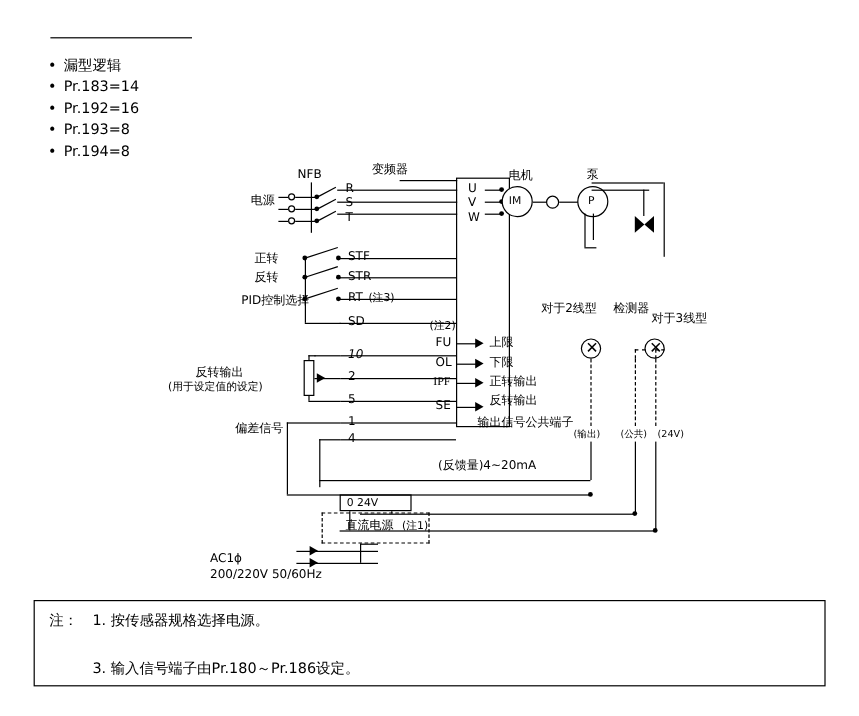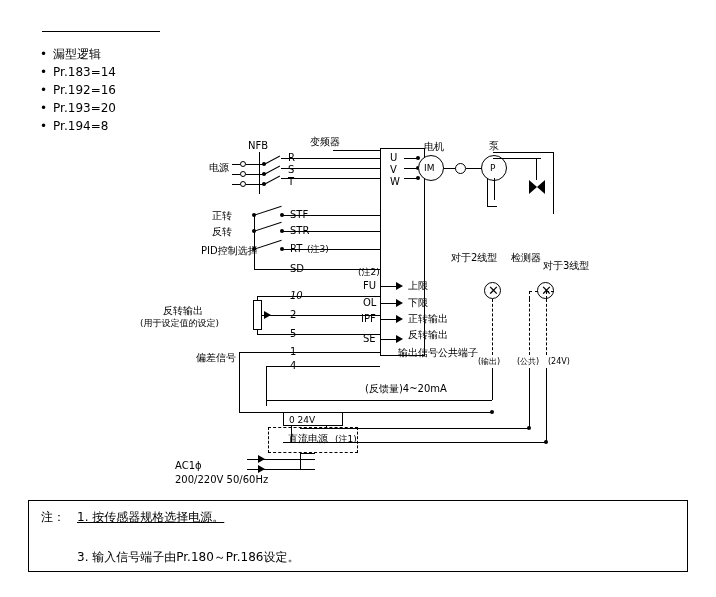--- a/index.html
+++ b/index.html
@@ -70,21 +70,21 @@
 <body>
 
 <div class="page">
 
   <div class="heading-underline"></div>
 
   <div class="bullets">
     <div class="b">漏型逻辑</div>
     <div class="b">Pr.183=14</div>
     <div class="b">Pr.192=16</div>
-    <div class="b">Pr.193=20</div>
+    <div class="b">Pr.193=8</div>
     <div class="b">Pr.194=8</div>
   </div>
 
   <div class="lbl" style="left:248px;top:140px;">NFB</div>
   <div class="lbl" style="left:310px;top:136px;">变频器</div>
   <div class="lbl" style="left:424px;top:141px;">电机</div>
   <div class="lbl" style="left:489px;top:140px;">泵</div>
   <div class="lbl" style="left:209px;top:162px;">电源</div>
 
   <div class="odot" style="left:240px;top:161px;"></div>
@@ -213,21 +213,21 @@
   <div class="lbl" style="left:290px;top:360px;">4</div>
 
   <div class="vl" style="left:239px;top:352px;height:60px;"></div>
   <div class="hl" style="left:239px;top:352px;width:45px;"></div>
   <div class="vl" style="left:266px;top:366px;height:40px;"></div>
   <div class="hl" style="left:266px;top:366px;width:18px;"></div>
 
   <div class="lbl sm" style="left:358px;top:267px;">(注2)</div>
   <div class="lbl" style="left:363px;top:280px;">FU</div>
   <div class="lbl" style="left:363px;top:297px;">OL</div>
-  <div class="lbl" style="left:361px;top:313px;">IPF</div>
+  <div class="lbl" style="left:361px;top:313px;font-family:Liberation Serif, serif;">IPF</div>
   <div class="lbl" style="left:363px;top:333px;">SE</div>
 
   <div class="hl" style="left:380px;top:286px;width:18px;"></div>
   <div class="hl" style="left:380px;top:303px;width:18px;"></div>
   <div class="hl" style="left:380px;top:319px;width:18px;"></div>
   <div class="hl" style="left:380px;top:339px;width:18px;"></div>
 
   <div class="arw arw-r" style="left:396px;top:282px;"></div>
   <div class="arw arw-r" style="left:396px;top:299px;"></div>
   <div class="arw arw-r" style="left:396px;top:315px;"></div>
@@ -289,17 +289,17 @@
 
   <div class="lbl" style="left:175px;top:460px;">AC1ϕ</div>
   <div class="lbl" style="left:175px;top:474px;">200/220V 50/60Hz</div>
 
   <div class="dot" style="left:490px;top:410px;"></div>
   <div class="dot" style="left:527px;top:426px;"></div>
   <div class="dot" style="left:544px;top:440px;"></div>
 
   <div class="notebox">
     <div class="n" style="left:12px;top:8px;">注：</div>
-    <div class="n" style="left:48px;top:8px;text-decoration:underline;">1.  按传感器规格选择电源。</div>
+    <div class="n" style="left:48px;top:8px;">1.  按传感器规格选择电源。</div>
     <div class="n" style="left:48px;top:48px;">3.  输入信号端子由Pr.180～Pr.186设定。</div>
   </div>
 
 </div>
 
 </body></html>

